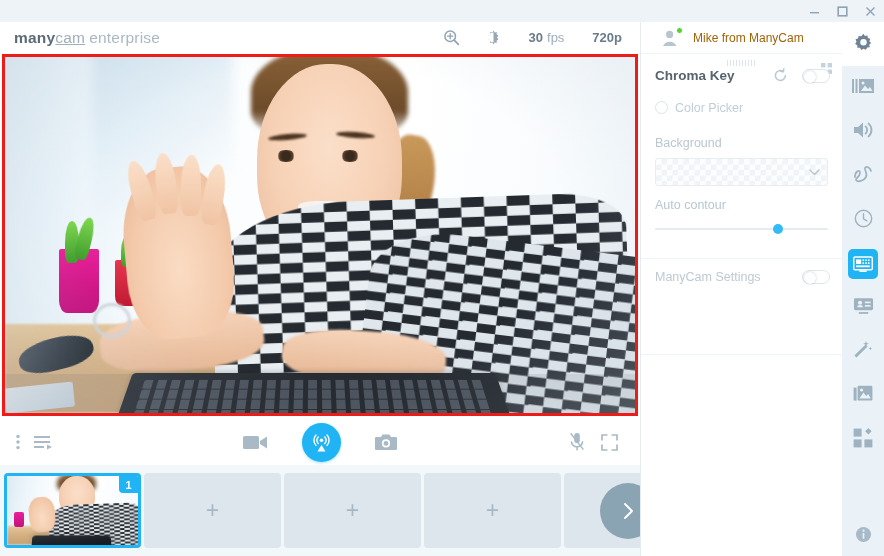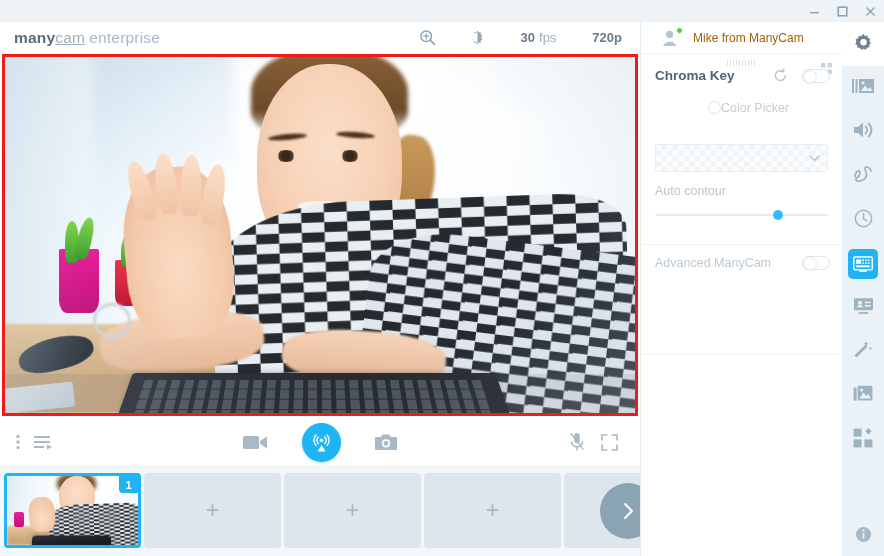--- a/index.html
+++ b/index.html
@@ -41,21 +41,21 @@
     font-size: 15.5px;
     letter-spacing: .2px;
     white-space: nowrap;
   }
   .logo .b { color: #5b6b79; font-weight: bold; }
   .logo .g { color: #9fb0bd; font-weight: normal; text-decoration: underline; }
   .logo .e { color: #a9b8c4; font-weight: normal; margin-left: 4px; }
 
   .hdr-right {
     margin-left: auto; display: flex; align-items: center;
-    gap: 16px; padding-right: 8px;
+    gap: 8px; padding-right: 8px;
   }
   .hdr-ico {
     width: 34px; height: 30px;
     display: flex; align-items: center; justify-content: center;
     color: #90a3b2;
   }
   .hdr-txt {
     font-size: 13px; color: #7e8f9d;
     padding: 0 10px; white-space: nowrap;
   }
@@ -380,23 +380,22 @@
     position: relative;
   }
   .toggle::after {
     content: ""; position: absolute; left: 1px; top: 1px;
     width: 12px; height: 12px; border-radius: 50%;
     background: #ffffff;
     box-shadow: 0 0 2px rgba(90,110,125,.45);
   }
   .radios { padding: 14px 0 0 14px; }
   .radio-row {
-    display: flex; align-items: center; gap: 0;
+    display: flex; align-items: center; gap: 7px;
     height: 21px;
-    justify-content: center;
   }
   .radio {
     width: 13px; height: 13px; border-radius: 50%;
     border: 1.5px solid #dbe4ea; background: #fff;
     flex: 0 0 auto;
   }
   .radio.on {
     border-color: #26b6f5;
     position: relative;
   }
@@ -703,36 +702,37 @@
       </div>
 
       <div class="radios">
         <div class="radio-row">
           <span class="radio"></span>
           <span class="radio-label">Color Picker</span>
         </div>
       </div>
 
       <div style="height:18px"></div>
+      <div class="sec-label">Background</div>
       <div class="bg-select">
         <svg width="11" height="7" viewBox="0 0 11 7" aria-hidden="true">
           <path d="M1 1 L5.5 5.6 L10 1" fill="none" stroke="currentColor" stroke-width="1.4" stroke-linecap="round" stroke-linejoin="round"></path>
         </svg>
       </div>
 
       <div style="height:12px"></div>
       <div class="sec-label">Auto contour</div>
       <div class="slider-wrap">
         <div class="slider-track"></div>
         <div class="slider-thumb" style="left: calc(71% - 5px);"></div>
       </div>
 
       <div class="divider"></div>
       <div class="adv-row">
-        <span class="adv-label">Advanced ManyCam</span>
+        <span class="adv-label">ManyCam Settings</span>
         <div class="toggle"></div>
       </div>
       <div class="panel-rest"></div>
     </div>
   </div>
 
   <div class="rail">
     <div class="rail-item gear">
       <span>
         <svg width="19" height="19" viewBox="0 0 20 20" aria-hidden="true">

